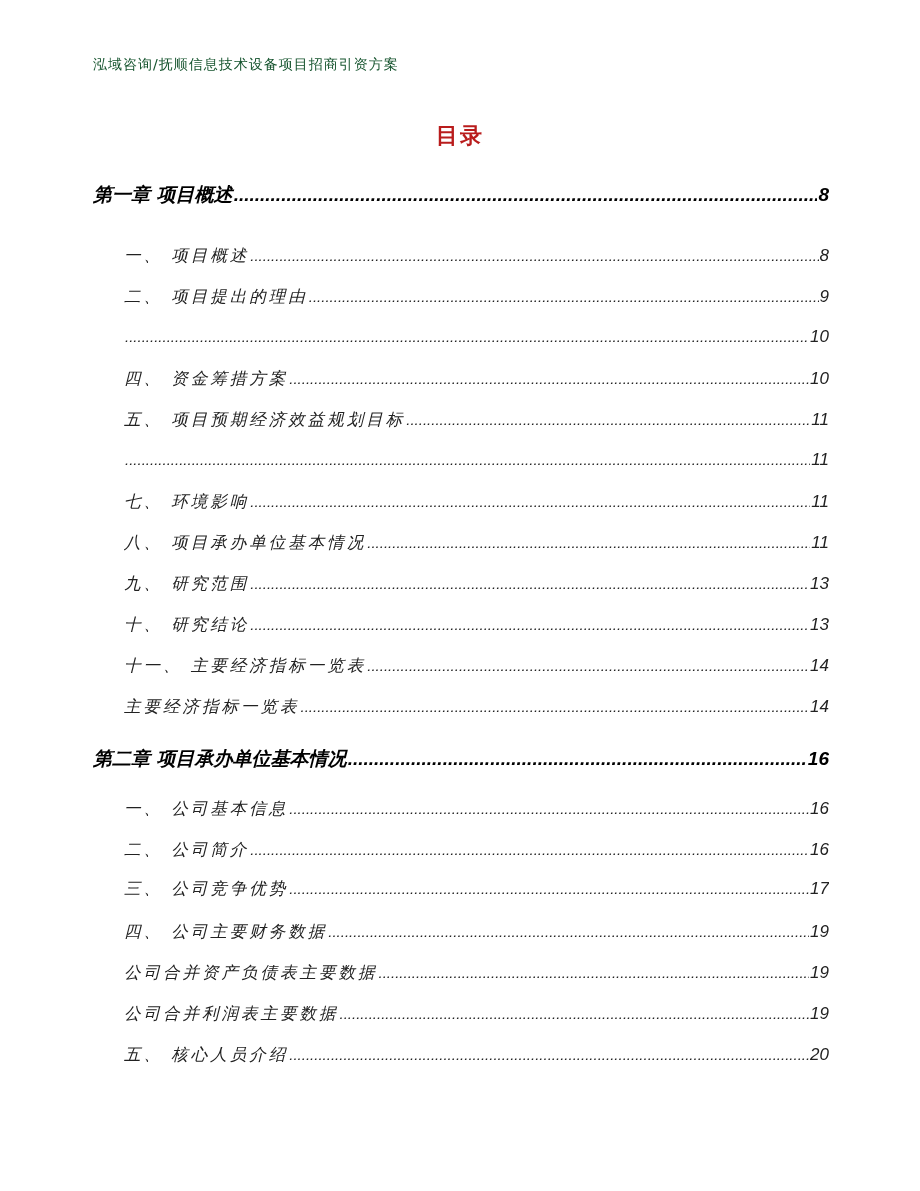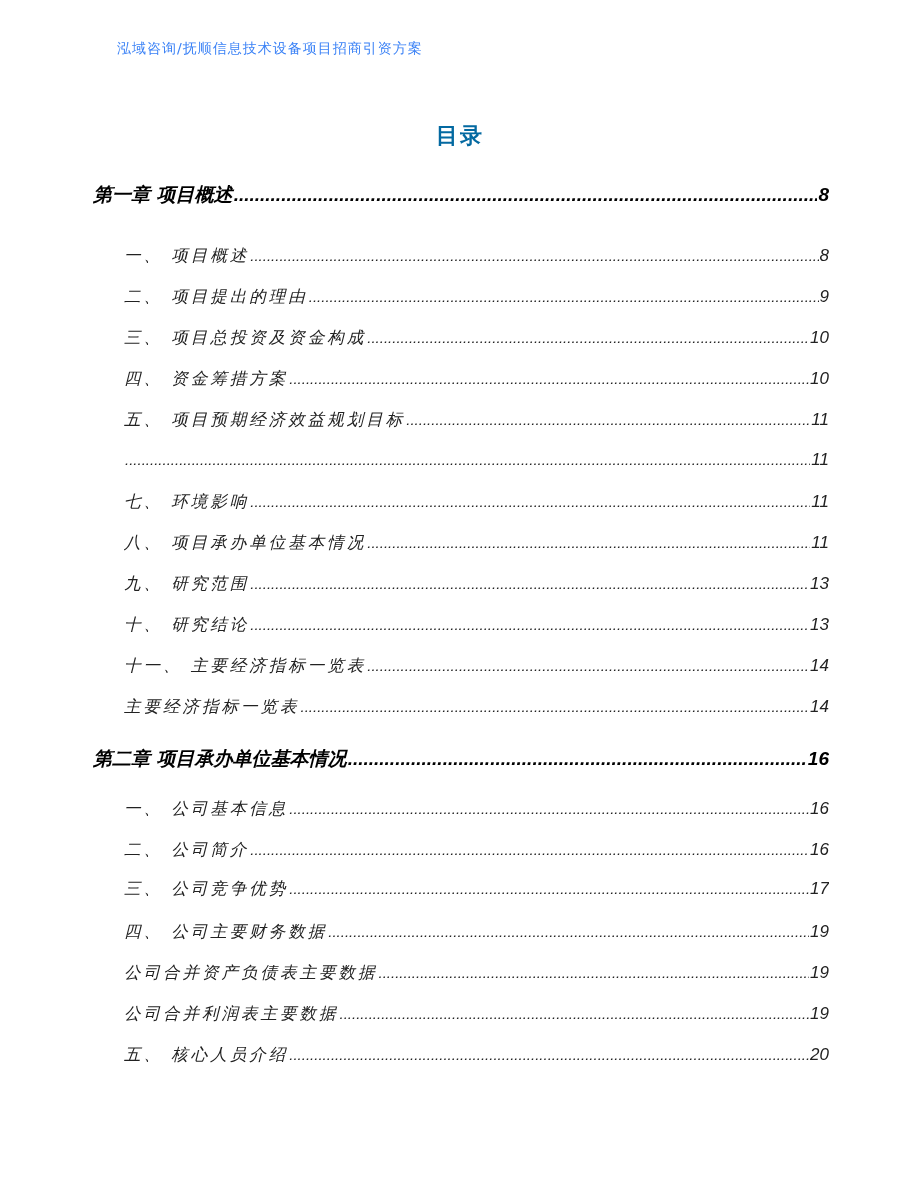--- a/index.html
+++ b/index.html
@@ -1,26 +1,26 @@
 <!DOCTYPE html>
 <html><head>
   <meta charset="utf-8">
   <style>
     html, body { margin: 0; padding: 0; background: #ffffff; }
     body {
       width: 920px; height: 1191px; position: relative; overflow: hidden;
       font-family: "DejaVu Sans", "Liberation Sans", sans-serif; color: #111;
     }
     .header {
-      position: absolute; left: 93px; top: 40px;
-      font-size: 14px; letter-spacing: 1px; color: #3b82f6; margin-left: 24px;
+      position: absolute; left: 93px; top: 56px;
+      font-size: 14px; letter-spacing: 1px; color: #14532d;
     }
     .toc-title {
       position: absolute; left: 0; right: 0; top: 121px; text-align: center;
-      font-size: 22px; font-weight: bold; letter-spacing: 2px; color: #0369a1;
+      font-size: 22px; font-weight: bold; letter-spacing: 2px; color: #b91c1c;
     }
     .toc { position: absolute; left: 0; top: 0; width: 920px; }
     .row {
       position: absolute; display: flex; align-items: baseline;
       right: 91px; white-space: nowrap; overflow: hidden; font-style: italic;
     }
     .row .label { flex: 0 0 auto; }
     .row .leader {
       flex: 1 1 auto; overflow: hidden; margin: 0 1px;
       font-family: "Liberation Sans", sans-serif;
@@ -52,21 +52,20 @@
       <span class="label">一、 项目概述</span>
       <span class="leader"></span>
       <span class="page">8</span>
     </div>
     <div class="row section" style="top: 286px;">
       <span class="label">二、 项目提出的理由</span>
       <span class="leader"></span>
       <span class="page">9</span>
     </div>
     <div class="row section" style="top: 327px;">
-      <span class="label">三、 项目总投资及资金构成</span>
       <span class="leader"></span>
       <span class="page">10</span>
     </div>
     <div class="row section" style="top: 368px;">
       <span class="label">四、 资金筹措方案</span>
       <span class="leader"></span>
       <span class="page">10</span>
     </div>
     <div class="row section" style="top: 409px;">
       <span class="label">五、 项目预期经济效益规划目标</span>

